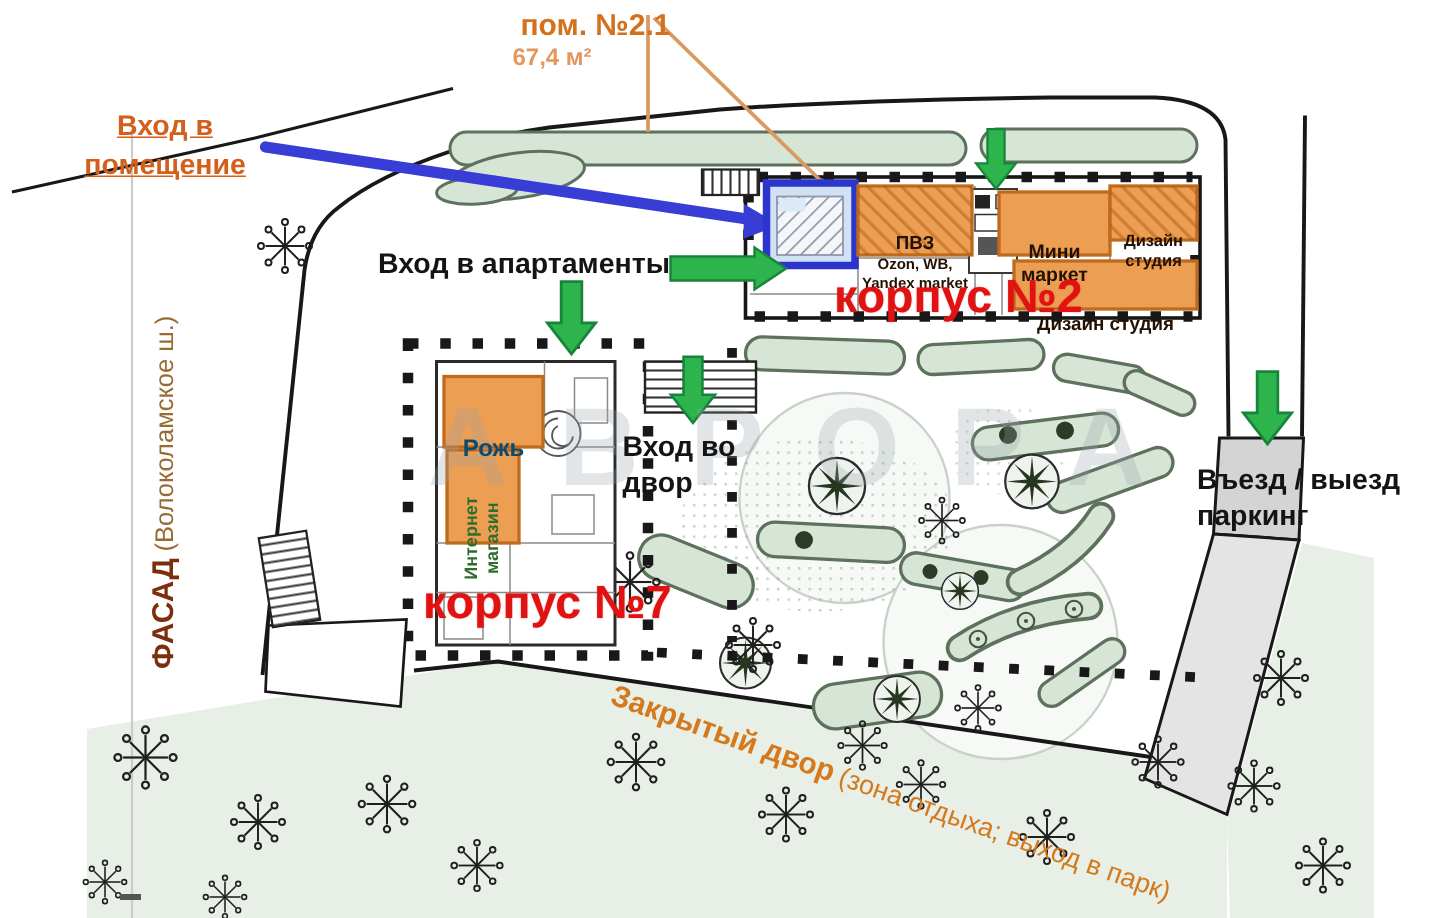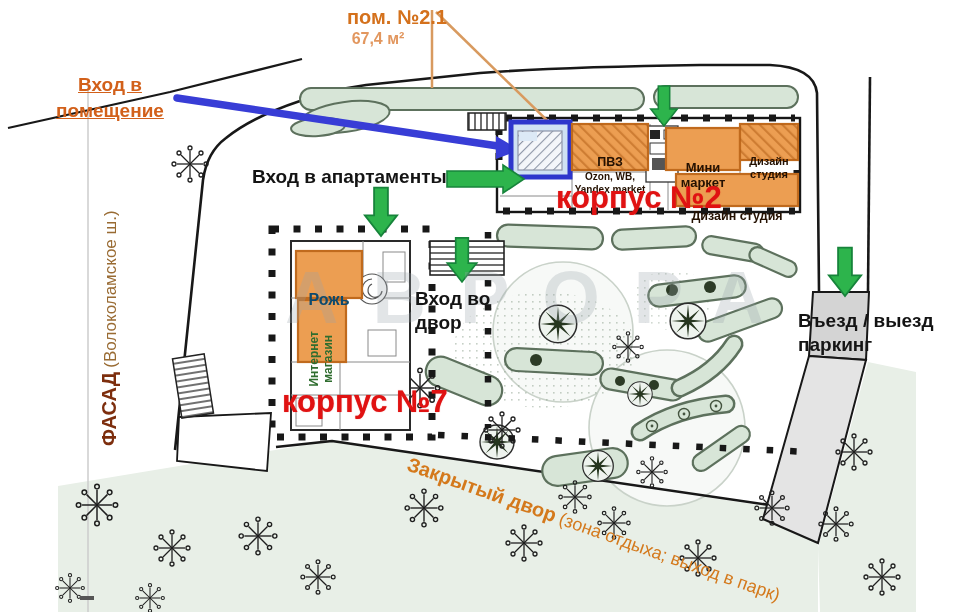--- a/index.html
+++ b/index.html
@@ -1,21 +1,21 @@
 <!DOCTYPE html>
 <html><head>
 <meta charset="utf-8">
 <style>
   html,body{margin:0;padding:0;background:#fff;}
   .stage{position:relative;width:960px;height:612px;background:#ffffff;overflow:hidden;
          font-family:"Liberation Sans","DejaVu Sans",sans-serif;}
   .stage svg{position:absolute;left:0;top:0;}
   .lbl{position:absolute;z-index:10;line-height:1.25;}
   .lbl-unit{left:312px;top:5px;width:135px;text-align:right;color:#d4711c;font-weight:bold;font-size:20px;}
-  .lbl-unit-area{left:328px;top:29px;width:100px;text-align:center;color:#e2975f;font-weight:bold;font-size:16px;}
+  .lbl-unit-area{left:318px;top:29px;width:100px;text-align:center;color:#e2975f;font-weight:bold;font-size:16px;}
   .lbl-facade-top{left:513px;top:16px;white-space:nowrap;}
   .facade-bold{color:#7d2e0d;font-weight:bold;font-size:20px;}
   .facade-rest{color:#996b33;font-size:17px;}
   .lbl-entrance-room{left:34px;top:72px;width:152px;text-align:center;color:#d2601a;font-weight:bold;
                      font-size:19px;text-decoration:underline;line-height:1.35;}
   .lbl-entrance-apart{left:252px;top:165px;color:#141414;font-weight:bold;font-size:19px;white-space:nowrap;}
   .lbl-korpus{color:#e01212;font-weight:bold;font-size:31px;white-space:nowrap;text-shadow:0 0 1px rgba(224,18,18,.55);}
   .lbl-korpus2{left:556px;top:179px;}
   .lbl-korpus1{left:282px;top:383px;}
   .lbl-entrance-yard{left:415px;top:287px;width:108px;color:#141414;font-weight:bold;font-size:19px;}

